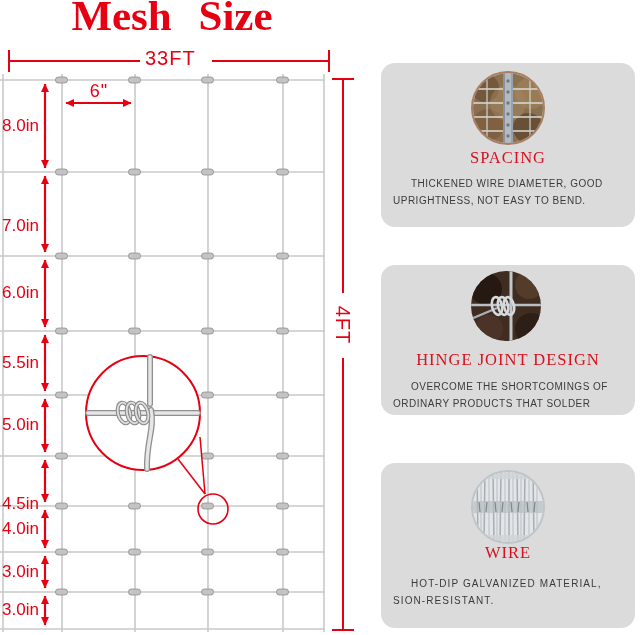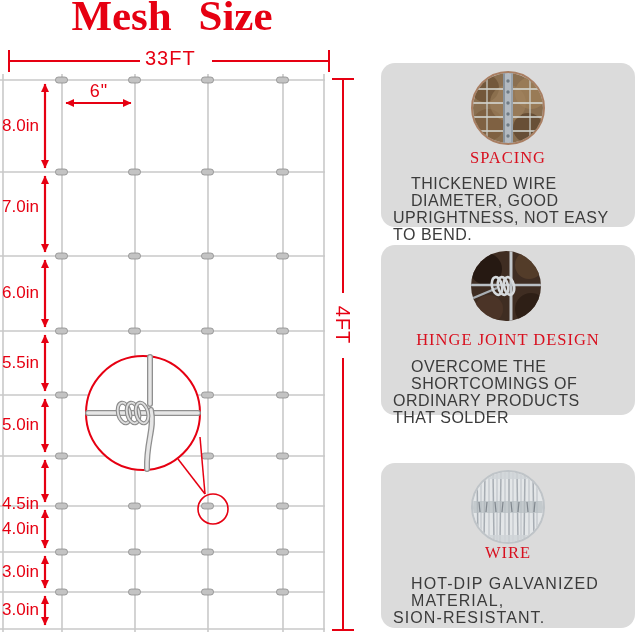--- a/index.html
+++ b/index.html
@@ -19,21 +19,21 @@
   
   .card{left:381px;width:254px;background:#dbdbdb;border-radius:14px;}
   .photo{position:absolute;left:92px;width:70px;height:70px;border-radius:50%;overflow:hidden;}
   .photo svg{display:block;}
   .ring1{border:2px solid #a97f63;margin-left:-2px;margin-top:-2px;}
   .ring2{border:2px solid #55423а;border-color:#55423a;margin-left:-2px;margin-top:-2px;}
   .ring3{border:2px solid #bfc4c8;margin-left:-2px;margin-top:-2px;}
   .card h2{position:absolute;left:0;width:254px;margin:0;text-align:center;
      font-family:"Liberation Serif",serif;font-weight:400;font-size:16.5px;line-height:24px;
      letter-spacing:1px;color:#d8101f;}
-  .cbody{position:absolute;left:12px;width:232px;color:#3b3b3b;font-size:16px;
+  .cbody{position:absolute;left:12px;width:232px;color:#3b3b3b;font-size:10px;
      line-height:17px;letter-spacing:0.5px;}
   .cbody .indent{padding-left:18px;}
   .card3 .cbody{letter-spacing:1.1px;}
 </style>
 </head>
 <body>
 
 <div class="page">
 
   <svg class="abs" style="left:0;top:0" width="380" height="635" viewBox="0 0 380 635">
@@ -154,21 +154,21 @@
       <circle cx="213" cy="509" r="15" fill="none" stroke="#e60012" stroke-width="1.6"></circle>
     </g>
   </svg>
 
   <div class="abs page-title">Mesh Size</div>
   <div class="abs dim-label lbl-33ft">33FT</div>
   <div class="abs dim-label lbl-6in">6"</div>
   <div class="abs dim-label lbl-4ft">4FT</div>
 
   <div class="abs row-label" style="top:115px">8.0in</div>
-  <div class="abs row-label" style="top:196px">7.0in</div>
+  <div class="abs row-label" style="top:215px">7.0in</div>
   <div class="abs row-label" style="top:282px">6.0in</div>
   <div class="abs row-label" style="top:352px">5.5in</div>
   <div class="abs row-label" style="top:414px">5.0in</div>
   <div class="abs row-label" style="top:493px">4.5in</div>
   <div class="abs row-label" style="top:518px">4.0in</div>
   <div class="abs row-label" style="top:561px">3.0in</div>
   <div class="abs row-label" style="top:599px">3.0in</div>
 
   <section>
 
@@ -202,21 +202,21 @@
           </g>
         </svg>
       </div>
       <h2 style="top:83px">SPACING</h2>
       <div class="cbody" style="top:112px">
         <div class="indent">THICKENED WIRE DIAMETER, GOOD</div>
         <div>UPRIGHTNESS, NOT EASY TO BEND.</div>
       </div>
     </article>
 
-    <article class="abs card" style="top:245px;height:170px">
+    <article class="abs card" style="top:265px;height:150px">
       <div class="photo ring2" style="top:8px">
         <svg width="70" height="70" viewBox="0 0 70 70">
           <rect width="70" height="70" fill="#3f2d22"></rect>
           <circle cx="15" cy="18" r="16" fill="#241711" opacity="0.9"></circle>
           <circle cx="58" cy="14" r="14" fill="#59402c" opacity="0.8"></circle>
           <circle cx="60" cy="58" r="16" fill="#2c1d14" opacity="0.85"></circle>
           <circle cx="18" cy="58" r="14" fill="#51382a" opacity="0.7"></circle>
           <line x1="40" y1="0" x2="40" y2="70" stroke="#c3c8cc" stroke-width="3"></line>
           <line x1="0" y1="34" x2="70" y2="34" stroke="#b9bfc4" stroke-width="2.6"></line>
           <line x1="0" y1="48" x2="26" y2="37" stroke="#a9afb4" stroke-width="2.4"></line>

